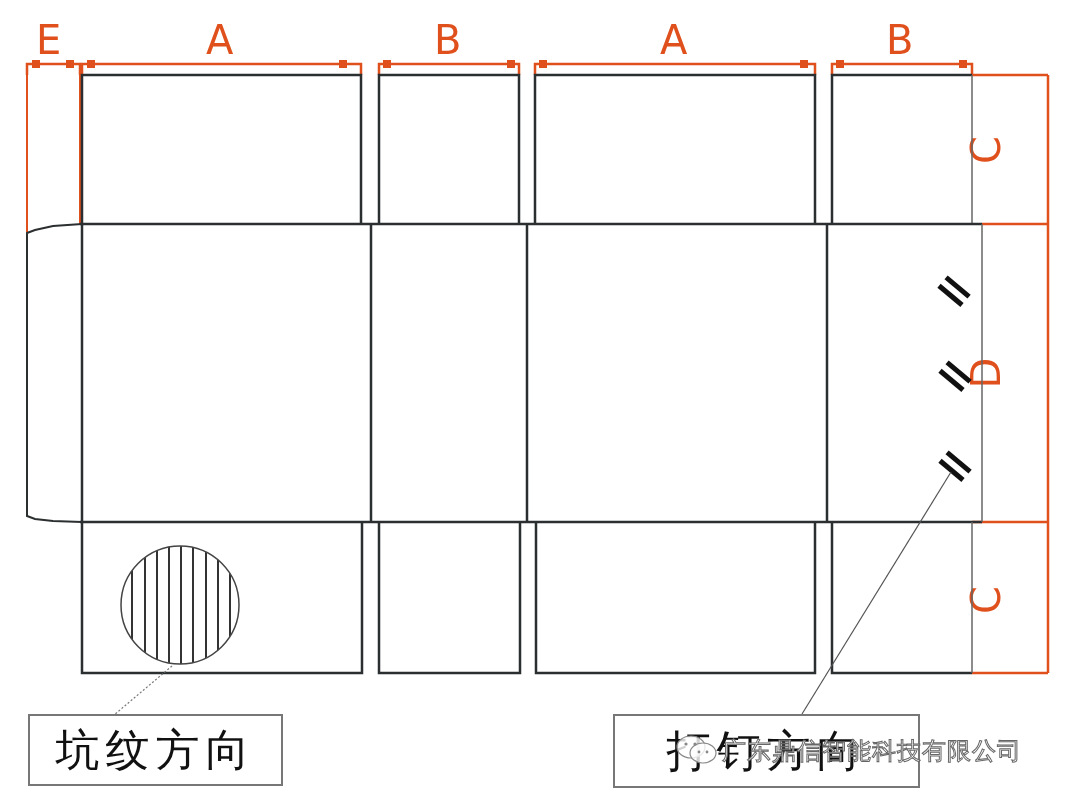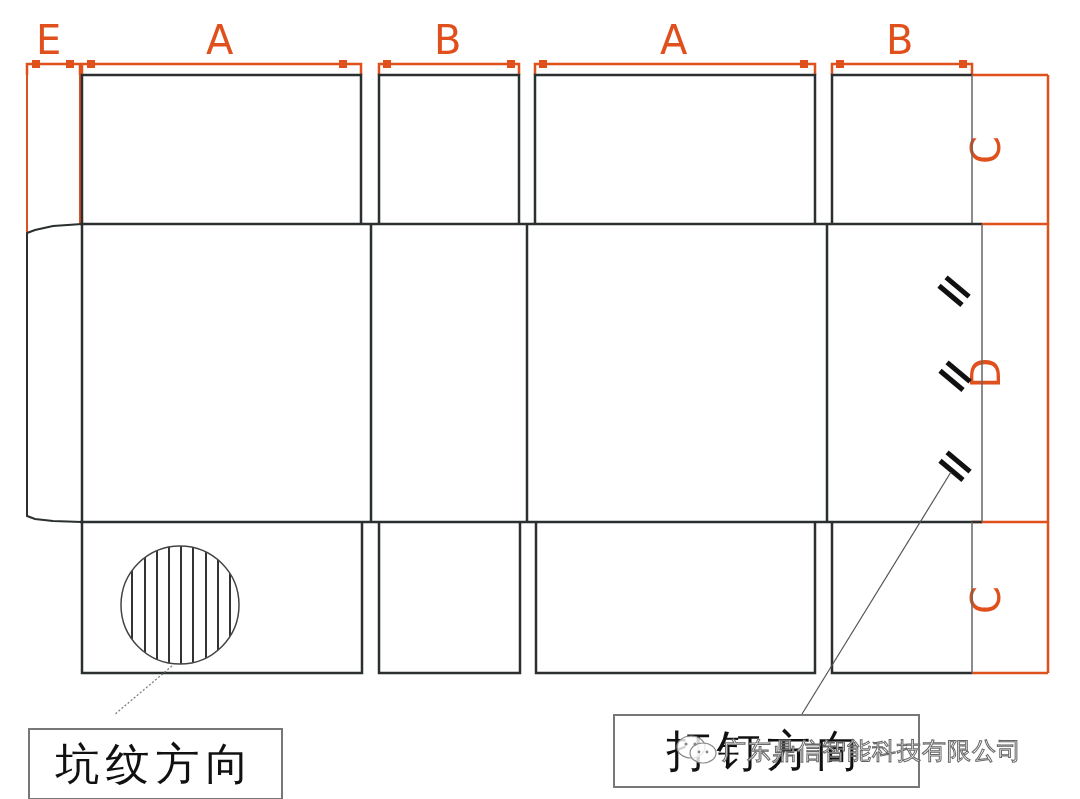--- a/index.html
+++ b/index.html
@@ -130,21 +130,21 @@
     </g>
     <g transform="translate(956,465) rotate(40)">
       <line x1="-15" y1="-4" x2="15" y2="-4"></line>
         <line x1="-15" y1="7" x2="15" y2="7"></line>
     </g>
   </g>
 
   <line x1="951" y1="472" x2="802" y2="714" stroke="#555" stroke-width="1.2"></line>
 </svg>
 
-<div class="label-box" style="left:28px; top:714px; width:255px; height:72px; font-size:44px;margin-top:14px;">坑纹方向</div>
+<div class="label-box" style="left:28px; top:714px; width:255px; height:72px; font-size:44px;">坑纹方向</div>
 
 <div class="label-box" style="left:613px; top:714px; width:307px; height:74px; font-size:44px;">打钉方向</div>
 
 <svg class="wm-icon" style="left:675px; top:733px;" width="44" height="34" viewBox="0 0 44 34">
   <ellipse cx="16" cy="14" rx="14" ry="11" fill="rgba(255,255,255,0.8)" stroke="#888" stroke-width="1.2"></ellipse>
   <ellipse cx="28" cy="20" rx="13" ry="10" fill="rgba(255,255,255,0.8)" stroke="#888" stroke-width="1.2"></ellipse>
   <circle cx="11" cy="11" r="1.6" fill="#888"></circle>
     <circle cx="20" cy="11" r="1.6" fill="#888"></circle>
   <circle cx="24" cy="19" r="1.4" fill="#888"></circle>
     <circle cx="32" cy="19" r="1.4" fill="#888"></circle>

